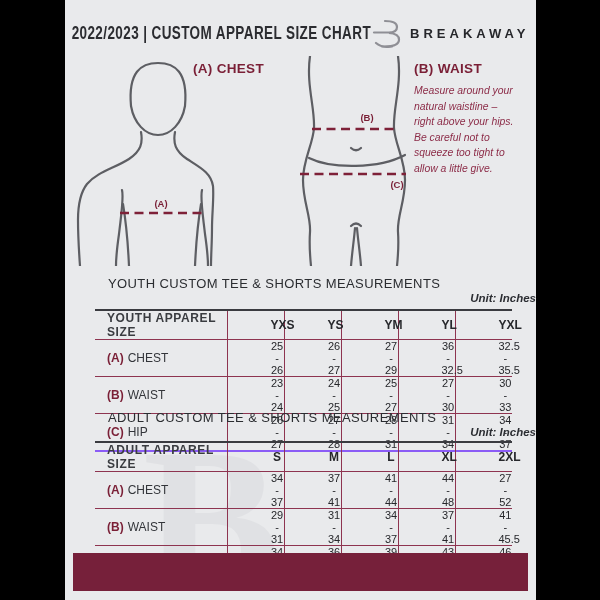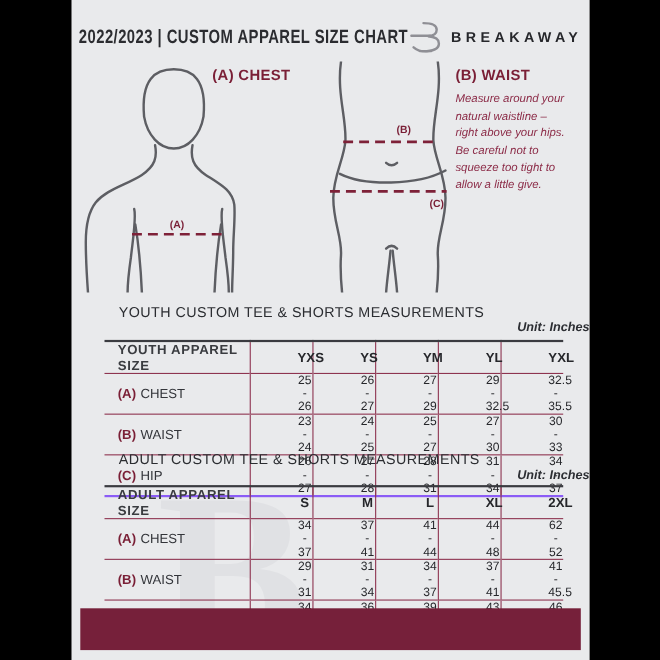--- a/index.html
+++ b/index.html
@@ -142,21 +142,21 @@
         <th>YL</th>
         <th>YXL</th>
       </tr>
       <tr>
         <td class="lbl">
           <span class="pfx">(A)</span><span>CHEST</span>
         </td>
         <td>25 - 26</td>
         <td>26 - 27</td>
         <td>27 - 29</td>
-        <td>29 - 32.5</td>
+        <td>36 - 32.5</td>
         <td>32.5 - 35.5</td>
       </tr>
       <tr>
         <td class="lbl">
           <span class="pfx">(B)</span><span>WAIST</span>
         </td>
         <td>23 - 24</td>
         <td>24 - 25</td>
         <td>25 - 27</td>
         <td>27 - 30</td>
@@ -197,21 +197,21 @@
         <th>2XL</th>
       </tr>
       <tr>
         <td class="lbl">
           <span class="pfx">(A)</span><span>CHEST</span>
         </td>
         <td>34 - 37</td>
         <td>37 - 41</td>
         <td>41 - 44</td>
         <td>44 - 48</td>
-        <td>62 - 52</td>
+        <td>27 - 52</td>
       </tr>
       <tr>
         <td class="lbl">
           <span class="pfx">(B)</span><span>WAIST</span>
         </td>
         <td>29 - 31</td>
         <td>31 - 34</td>
         <td>34 - 37</td>
         <td>37 - 41</td>
         <td>41 - 45.5</td>

